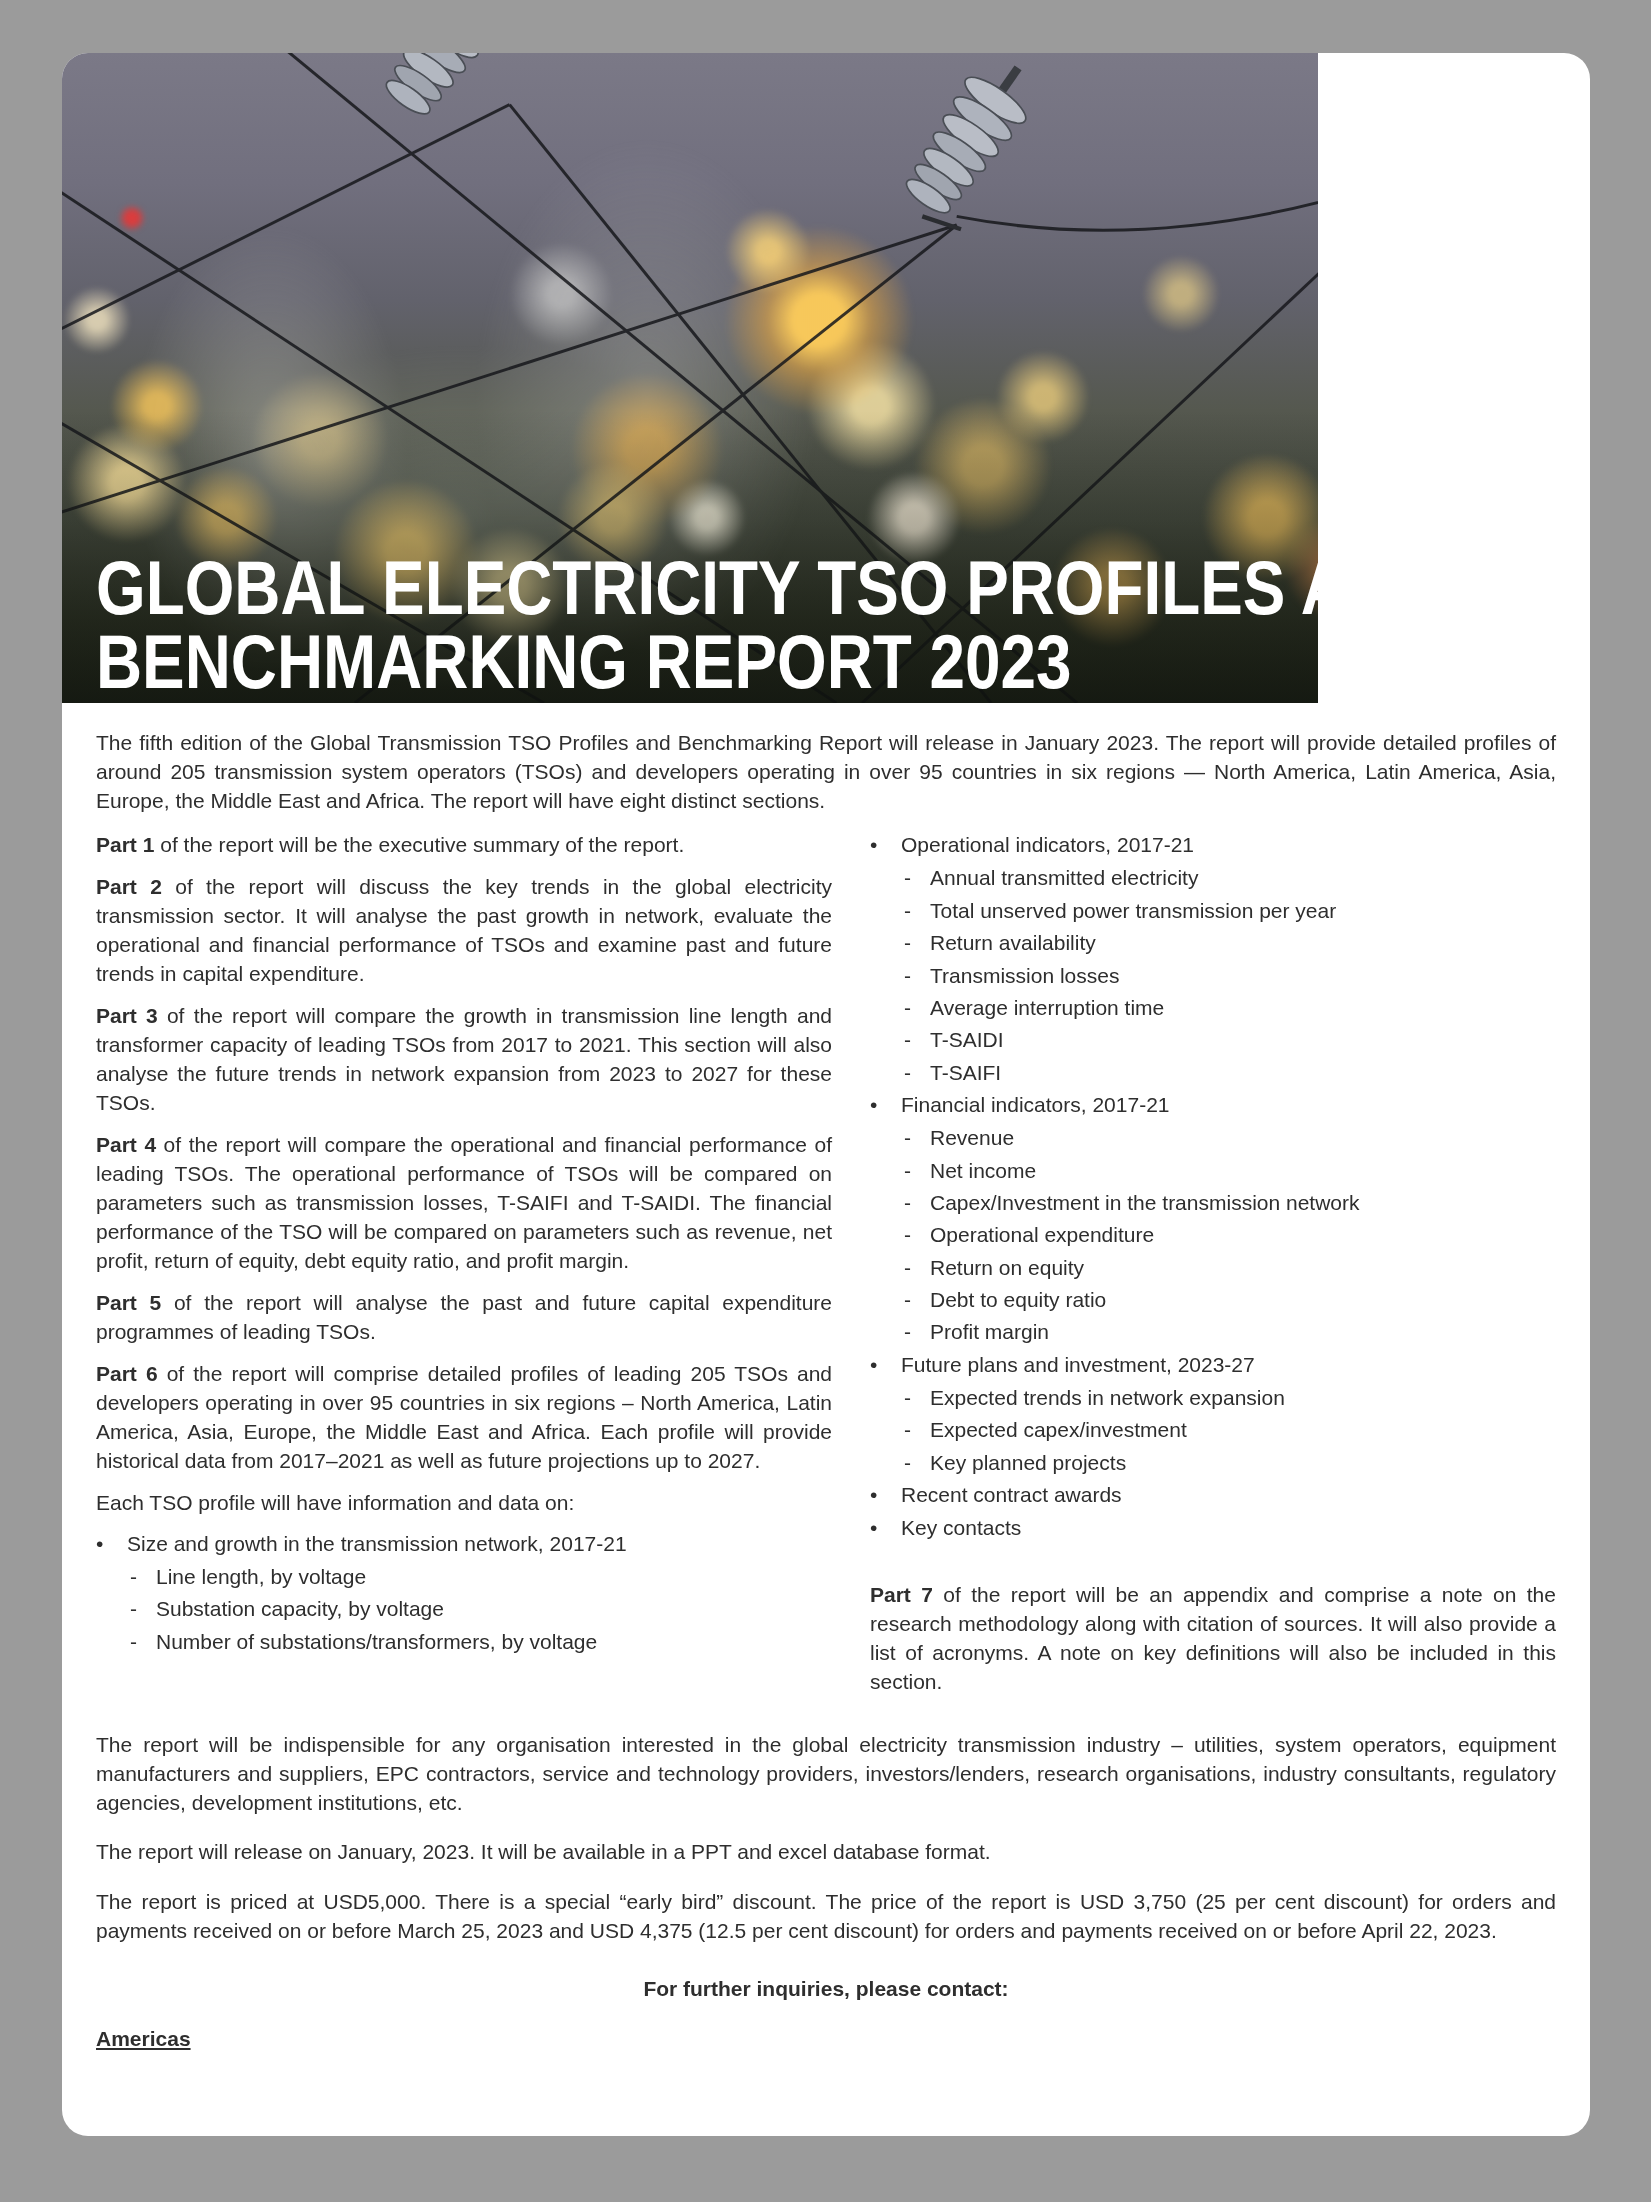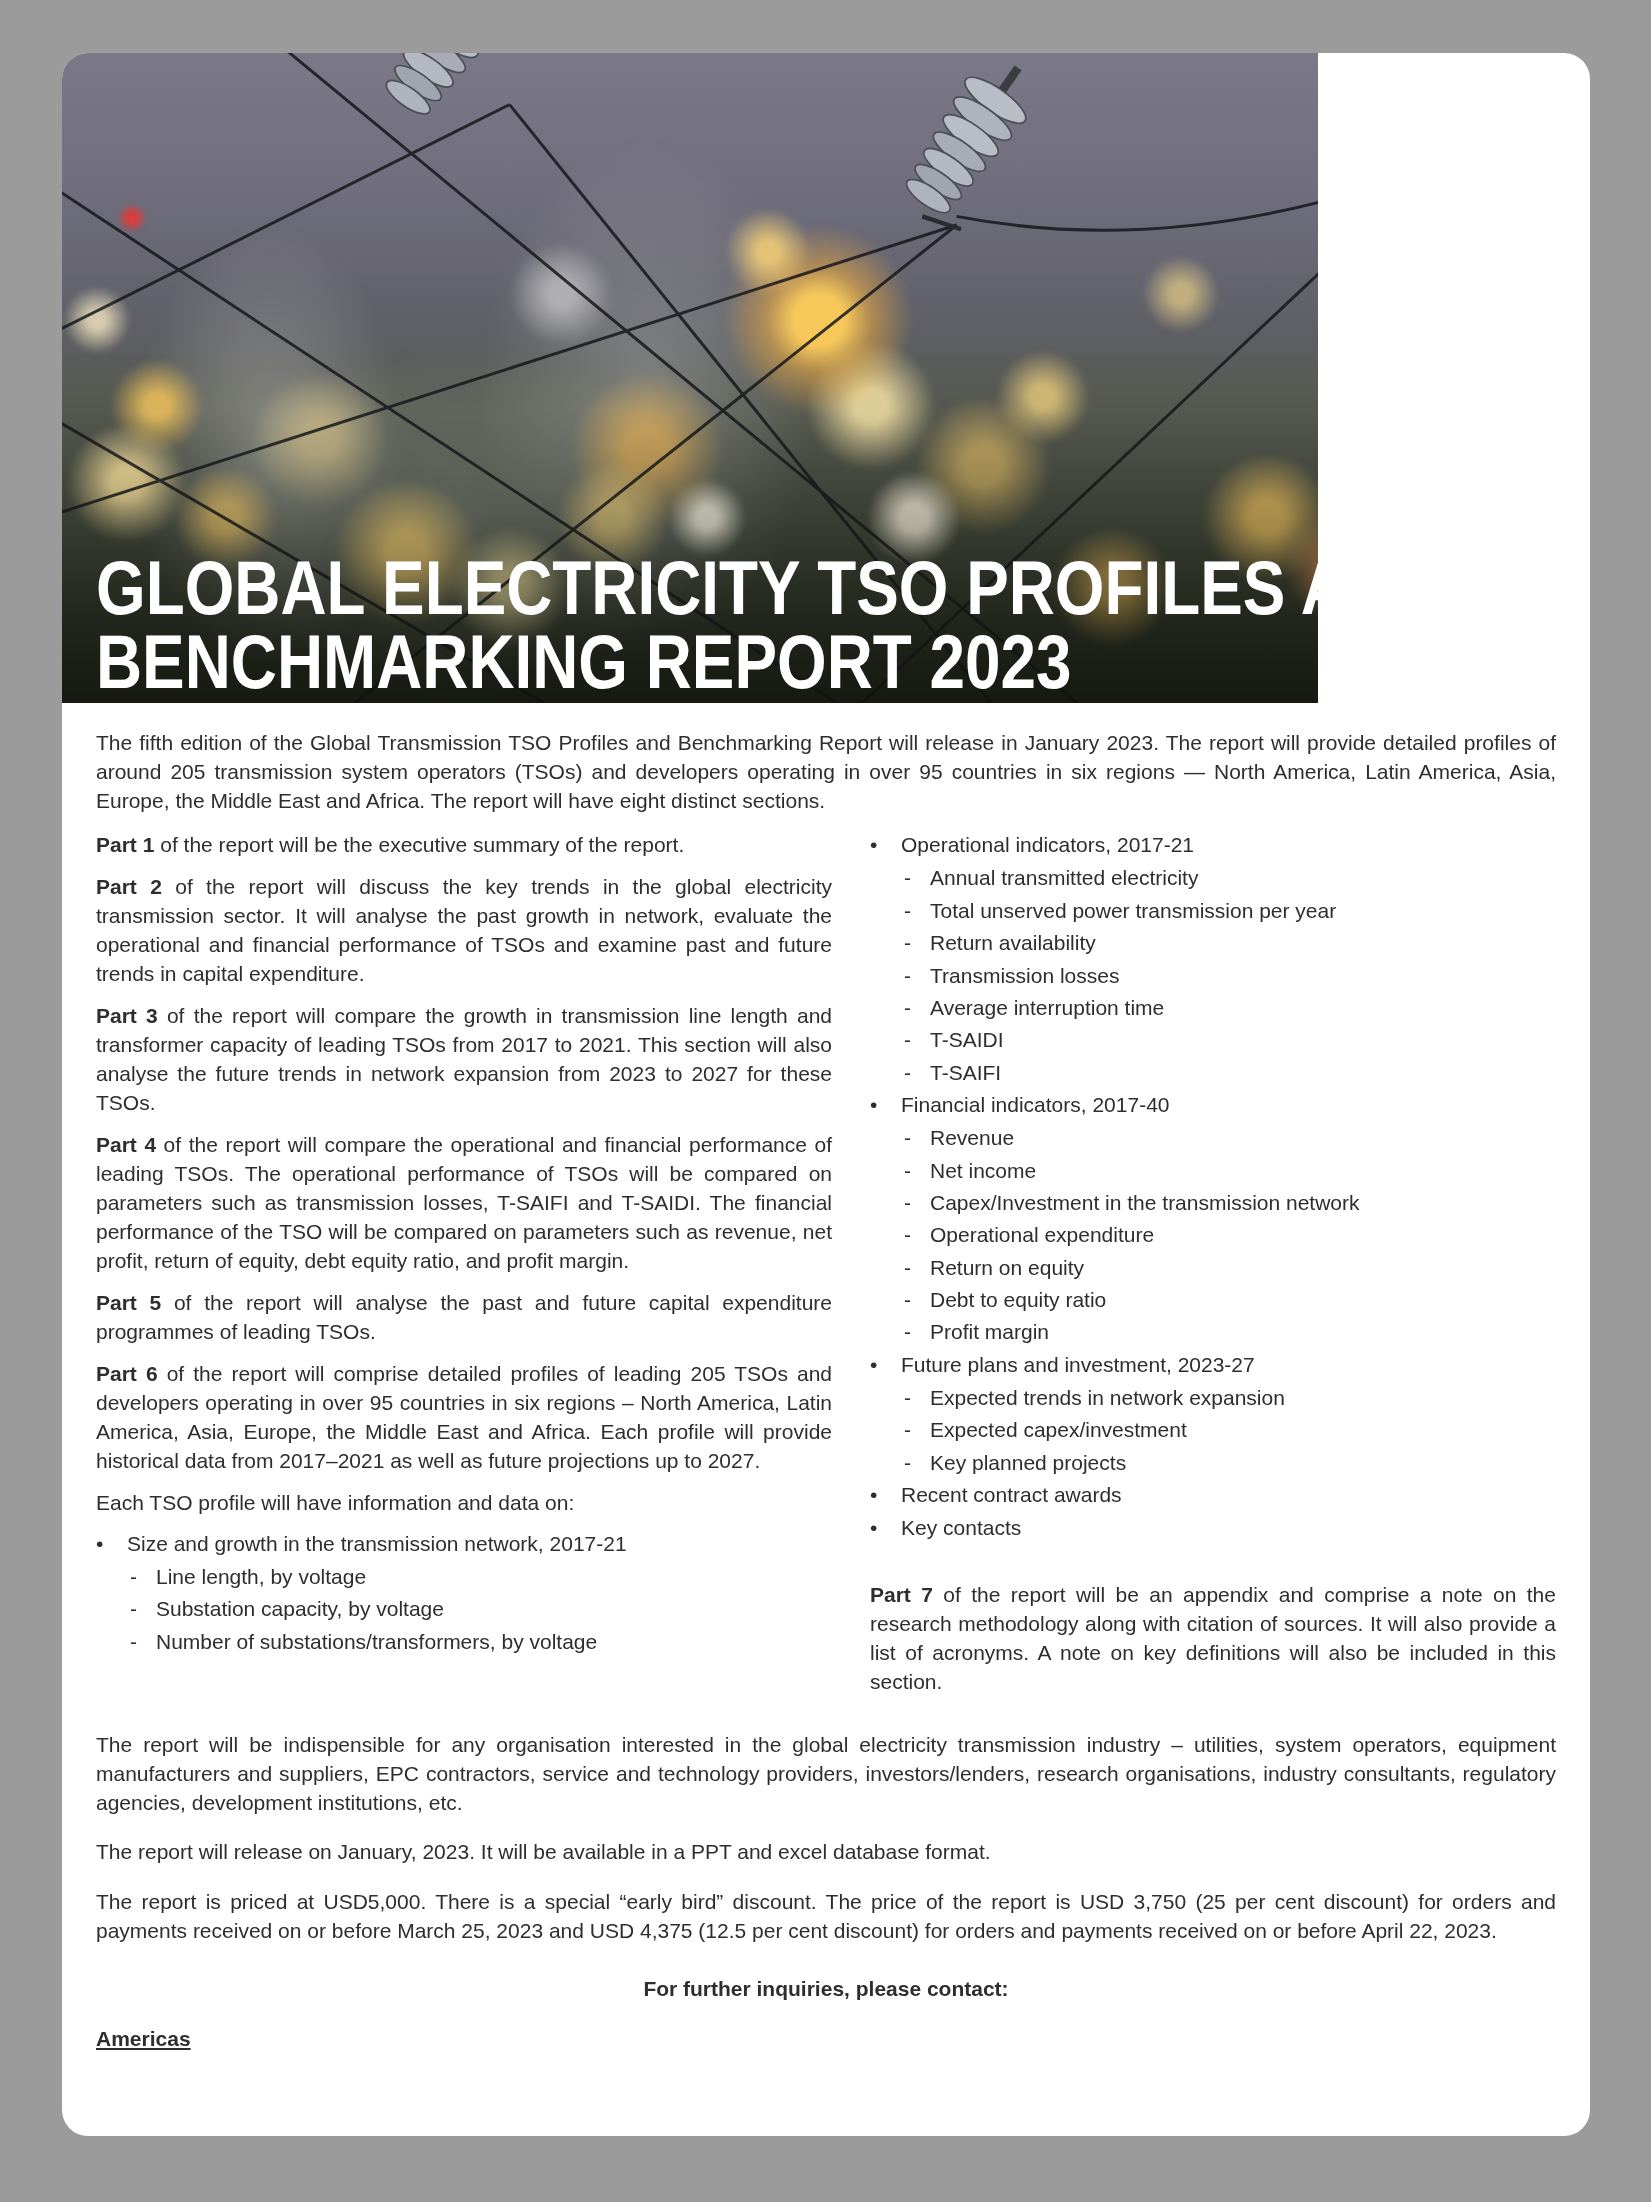--- a/index.html
+++ b/index.html
@@ -208,21 +208,21 @@
             </div>
           <div class="sub-row">
               <span class="marker"></span>
               <span>T-SAIFI</span>
             </div>
         </div>
 
         <div class="group">
           <div class="bullet-row">
               <span class="marker"></span>
-              <span>Financial indicators, 2017-40</span>
+              <span>Financial indicators, 2017-21</span>
             </div>
           <div class="sub-row">
               <span class="marker"></span>
               <span>Revenue</span>
             </div>
           <div class="sub-row">
               <span class="marker"></span>
               <span>Net income</span>
             </div>
           <div class="sub-row">

